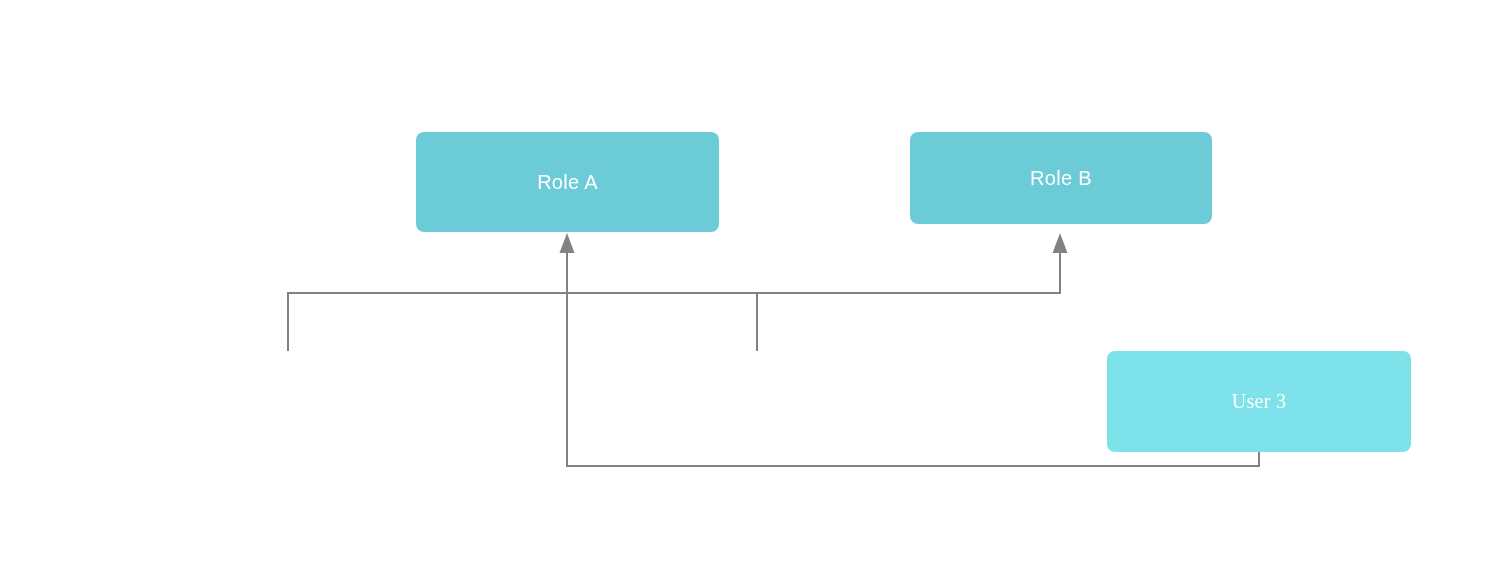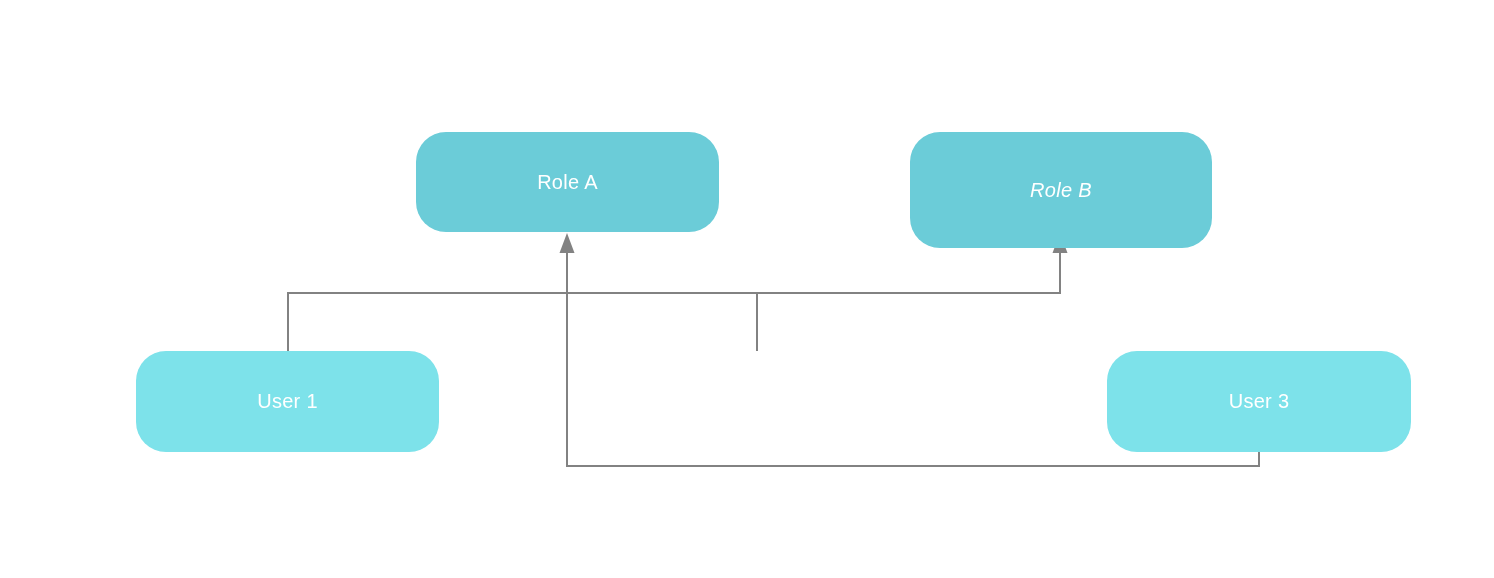--- a/index.html
+++ b/index.html
@@ -22,39 +22,39 @@
     overflow: hidden;
   }
   .edges-layer {
     position: absolute;
     left: 0; top: 0;
     width: 1494px;
     height: 578px;
   }
   .node {
     position: absolute;
-    border-radius: 30px;
+    border-radius: 8px;
     display: flex;
     align-items: center;
     justify-content: center;
   }
   .node .label {
     color: var(--label_text);
     font-size: 20px;
     font-weight: 400;
     letter-spacing: 0.3px;
   }
   .node.role { background: var(--role_fill); }
   .node.user { background: var(--user_fill); }
 
   #node-role-a { left: 416px; top: 132px; width: 303px; height: 100px; }
-  #node-role-b { left: 910px; top: 132px; width: 302px; height: 116px; font-style: italic; }
+  #node-role-b { left: 910px; top: 132px; width: 302px; height: 92px; }
   #node-user-1 { left: 136px; top: 351px; width: 303px; height: 101px; }
   #node-user-2 { left: 607px; top: 351px; width: 301px; height: 101px; }
-  #node-user-3 { left: 1107px; top: 351px; width: 304px; height: 101px; }
+  #node-user-3 { left: 1107px; top: 351px; width: 304px; height: 101px; font-family: Liberation Serif, serif; }
 
   .edge {
     fill: none;
     stroke: var(--connector);
     stroke-width: 2;
   }
   .arrowhead { fill: var(--connector); stroke: none; }
 </style>
 </head>
 <body>
@@ -73,22 +73,19 @@
   </svg>
 
   <div class="node role" id="node-role-a">
     <span class="label">Role A</span>
   </div>
 
   <div class="node role" id="node-role-b">
     <span class="label">Role B</span>
   </div>
 
-  <div class="node user" id="node-user-1">
-    <span class="label">User 1</span>
-  </div>
 
 
   <div class="node user" id="node-user-3">
     <span class="label">User 3</span>
   </div>
 
 </div>
 
 </body></html>

